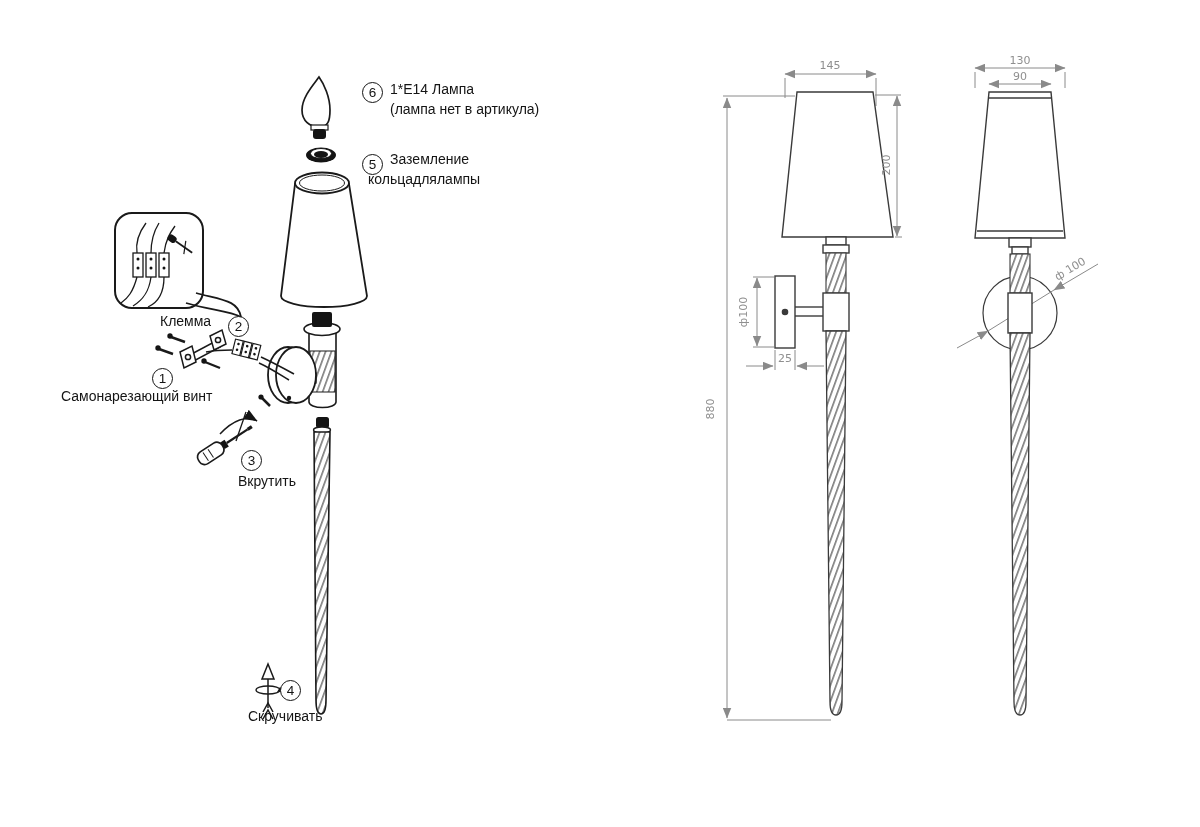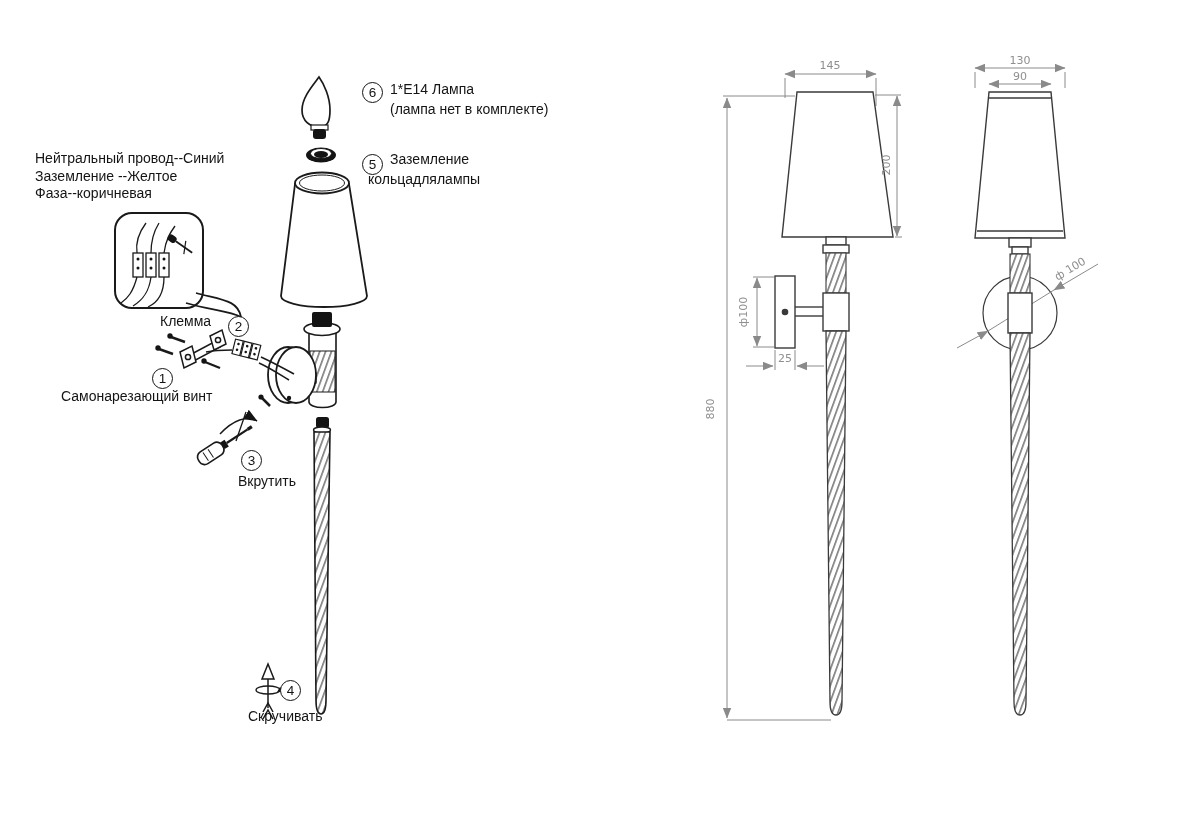--- a/index.html
+++ b/index.html
@@ -217,28 +217,23 @@
       <rect x="1010" y="254" width="20" height="39" fill="url(#rope)" stroke-width="1.1"></rect>
       <rect x="1008" y="293" width="24" height="40"></rect>
       <path d="M1010,333 L1030,333 L1026,702 Q1026,715 1020,715 Q1014,715 1014,702 Z" fill="url(#rope)" stroke-width="1.3"></path>
     </g>
     <text class="dim" x="1020" y="64">130</text>
     <text class="dim" x="1020" y="80">90</text>
     <text class="dim" x="1072" y="272" transform="rotate(-31 1072 272)">ф 100</text>
   </g>
 </svg>
 
-  <div class="wiring">
-    <div>Нейтральный провод--Синий</div>
-    <div>Заземление --Желтое</div>
-    <div>Фаза--коричневая</div>
-  </div>
 
   <div class="lbl" style="left:390px;top:81px">1*E14 Лампа</div>
-  <div class="lbl" style="left:390px;top:101px">(лампа нет в комплекте)</div>
+  <div class="lbl" style="left:390px;top:101px">(лампа нет в артикула)</div>
   <div class="lbl" style="left:390px;top:151px">Заземление</div>
   <div class="lbl" style="left:368px;top:171px">кольцадлялампы</div>
   <div class="lbl" style="left:160px;top:313px">Клемма</div>
   <div class="lbl" style="left:61px;top:388px">Самонарезающий винт</div>
   <div class="lbl" style="left:238px;top:473px">Вкрутить</div>
   <div class="lbl" style="left:248px;top:708px">Скручивать</div>
 
   <div class="circ" style="left:152px;top:368px">1</div>
   <div class="circ" style="left:228px;top:316px">2</div>
   <div class="circ" style="left:241px;top:450px">3</div>

